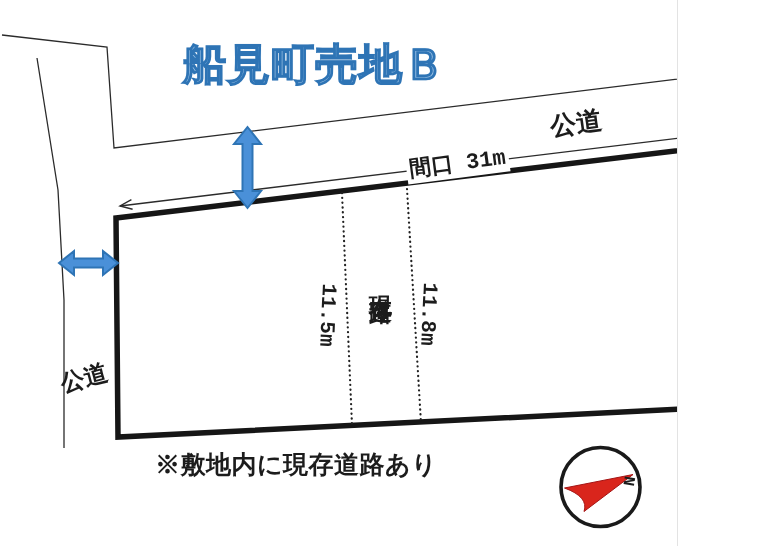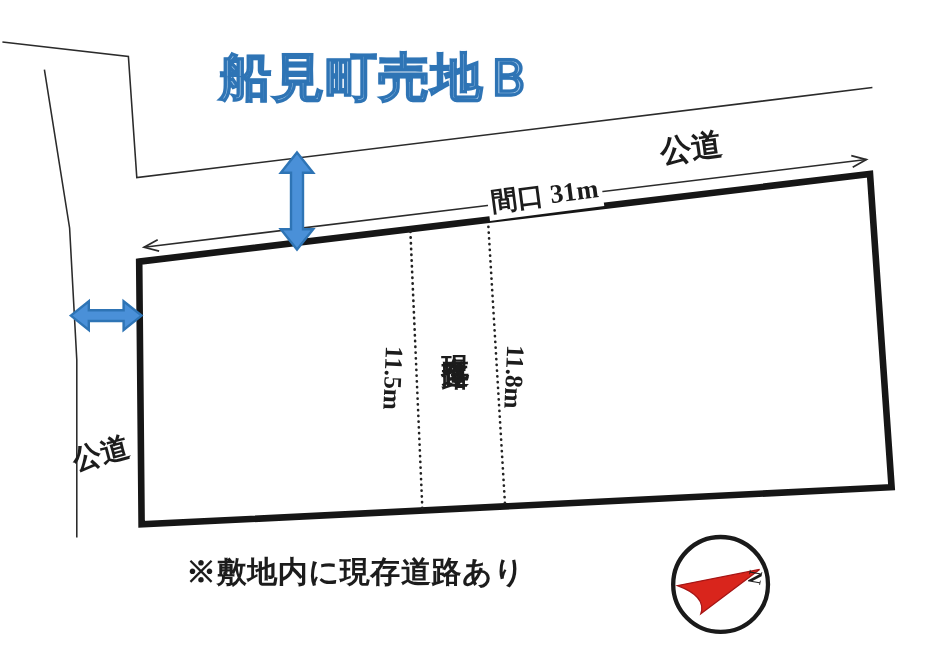--- a/index.html
+++ b/index.html
@@ -1,21 +1,21 @@
 <!DOCTYPE html>
 <html style="--title-fill: #9CC2E5; --title-outline: #2E74B5; --arrow-fill: #4A90D8; --arrow-outline: #2E74B5; --compass-red: #D9251C; --ink: #1C1C1C;"><head>
 <meta charset="utf-8">
 <style>
   html,body{margin:0;padding:0;background:#fff;}
   #canvas{
     position:relative;
-    width:777px;height:546px;
+    width:677px;height:546px;
     background:#fff;
     overflow:hidden;
-    font-family:Liberation Serif, serif;
+    font-family:Liberation Mono, monospace;
     outline:1px solid #e3e3e3;
   }
   #canvas svg{position:absolute;left:0;top:0;}
   .lbl{position:absolute;white-space:nowrap;color:var(--ink);}
   .title{
     left:183px;top:36px;
     font-size:43px;font-weight:600;letter-spacing:1px;
     color:var(--title-fill);
     -webkit-text-stroke:1.4px var(--title-outline);
     text-shadow:0 0 1px var(--title-outline);
@@ -42,21 +42,21 @@
   }
   .dim-115{left:327px;top:315px;}
   .dim-118{left:428px;top:314px;}
   .existing-road{
     left:364px;top:277px;
     writing-mode:vertical-rl;text-orientation:upright;
     font-size:23px;font-weight:600;letter-spacing:2px;
   }
   .note{
     left:155px;top:448px;
-    font-size:25px;font-weight:bold;letter-spacing:0.5px;margin-top:12px;
+    font-size:25px;font-weight:bold;letter-spacing:0.5px;
   }
   .north{
     left:628px;top:481px;
     font-size:16px;font-weight:bold;
     transform:translate(-50%,-50%) rotate(100deg);
   }
 </style>
 </head>
 <body>
 

